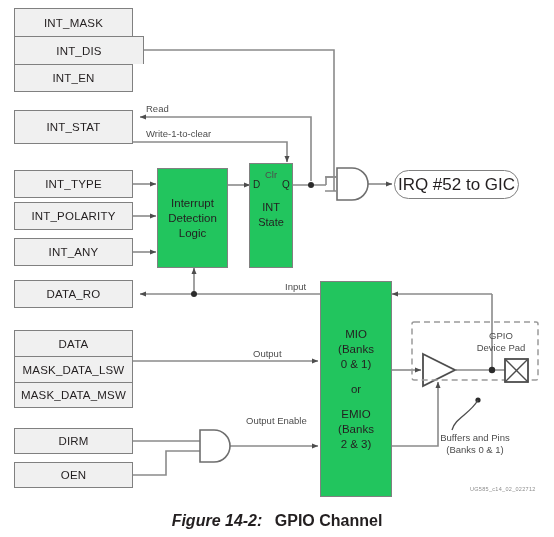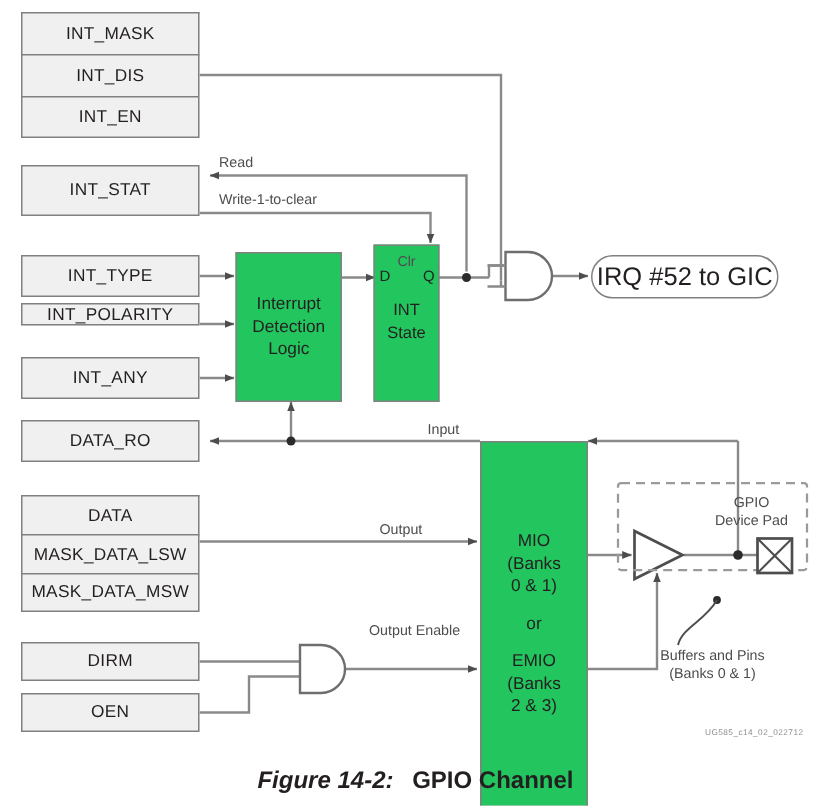--- a/index.html
+++ b/index.html
@@ -98,35 +98,35 @@
 
   <rect x="505" y="359" width="23" height="23" fill="#ffffff" stroke="#4d4d4d" stroke-width="1.8"></rect>
   <path d="M505,359 L528,382 M528,359 L505,382" stroke="#4d4d4d" stroke-width="1.4" fill="none"></path>
 
   <path d="M478,400 C470,414 455,418 452,430" fill="none" stroke="#4d4d4d" stroke-width="1.3"></path>
 </svg>
 
 <div class="reg" style="left:14px;top:8px;width:119px;height:28px;border-bottom:none;">
   <span>INT_MASK</span>
 </div>
-<div class="reg" style="left:14px;top:36px;width:119px;height:28px;border-bottom:none;">
+<div class="reg" style="left:14px;top:36px;width:130px;height:28px;border-bottom:none;">
   <span>INT_DIS</span>
 </div>
 <div class="reg" style="left:14px;top:64px;width:119px;height:28px;">
   <span>INT_EN</span>
 </div>
 
 <div class="reg" style="left:14px;top:110px;width:119px;height:34px;">
   <span>INT_STAT</span>
 </div>
 
 <div class="reg" style="left:14px;top:170px;width:119px;height:28px;">
   <span>INT_TYPE</span>
 </div>
-<div class="reg" style="left:14px;top:202px;width:119px;height:15px;align-items:center;">
+<div class="reg" style="left:14px;top:202px;width:119px;height:28px;align-items:center;">
   <span>INT_POLARITY</span>
 </div>
 <div class="reg" style="left:14px;top:238px;width:119px;height:28px;">
   <span>INT_ANY</span>
 </div>
 
 <div class="reg" style="left:14px;top:280px;width:119px;height:28px;">
   <span>DATA_RO</span>
 </div>
 
@@ -158,21 +158,21 @@
   <span style="margin-top:18px;font-size:11px;">INT</span>
   <span style="font-size:11px;">State</span>
 </div>
 <div class="plain" style="left:253px;top:179px;font-size:10px;color:#231f20;">D</div>
 <div class="plain" style="left:282px;top:179px;font-size:10px;color:#231f20;">Q</div>
 
 <div class="pill" style="left:394px;top:170px;width:125px;height:29px;">
   <span>IRQ #52 to GIC</span>
 </div>
 
-<div class="blk" style="left:320px;top:294px;width:72px;height:244px;">
+<div class="blk" style="left:320px;top:281px;width:72px;height:216px;">
   <span>MIO</span>
   <span>(Banks</span>
   <span>0 &amp; 1)</span>
   <span style="margin:10px 0;">or</span>
   <span>EMIO</span>
   <span>(Banks</span>
   <span>2 &amp; 3)</span>
 </div>
 
 <div class="plain" style="left:146px;top:103px;">Read</div>

